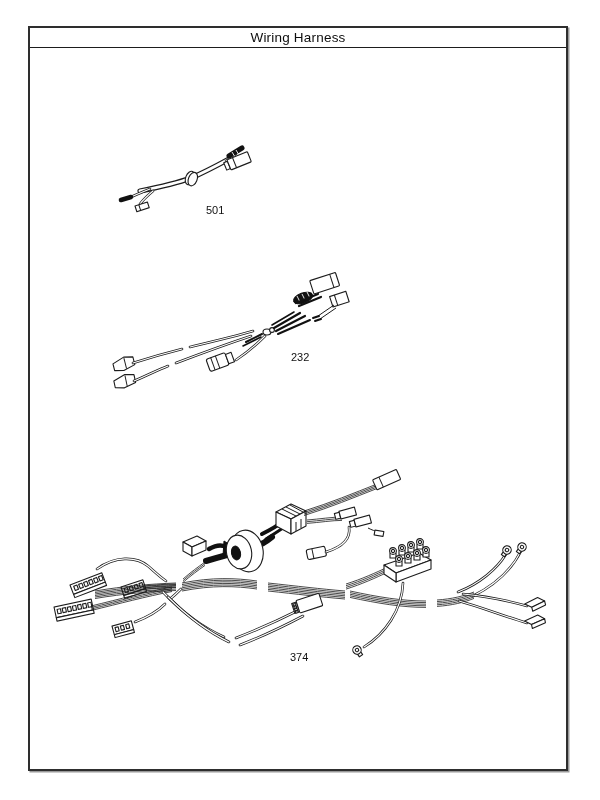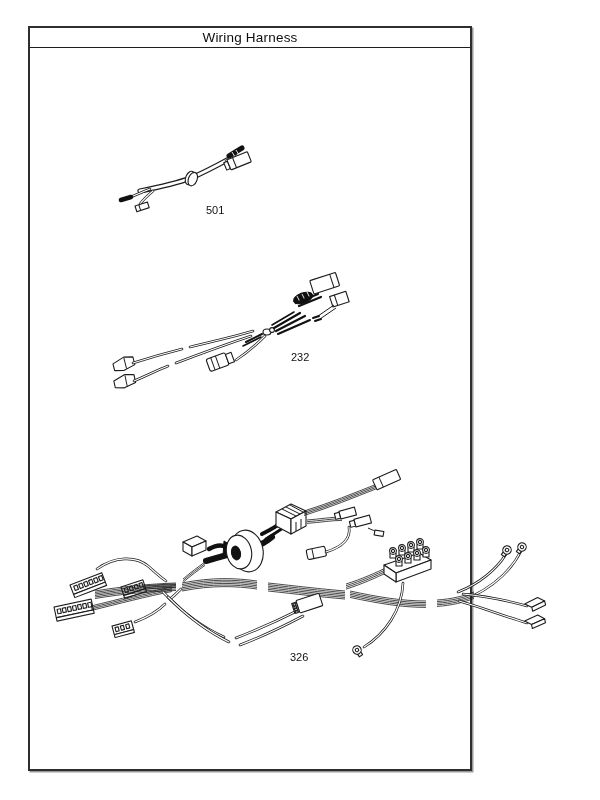--- a/index.html
+++ b/index.html
@@ -1,21 +1,21 @@
 <!DOCTYPE html>
 <html><head>
 <meta charset="utf-8">
 <style>
   html,body{margin:0;padding:0;}
   body{
     width:600px;height:800px;position:relative;background:#ffffff;
     font-family:"Liberation Sans",sans-serif;overflow:hidden;
   }
   .frame{
-    position:absolute;left:28px;top:26px;width:444px;height:745px;
+    position:absolute;left:28px;top:26px;width:540px;height:745px;
     border:2px solid #2e2e2e;box-sizing:border-box;
     box-shadow:1.5px 1.5px 0 #999;background:#fff;
   }
   .title-bar{
     height:19px;border-bottom:1.8px solid #1d1d1d;
     display:flex;align-items:center;justify-content:center;
     font-size:13.5px;color:#0d0d0d;letter-spacing:.2px;
   }
   svg.art{position:absolute;left:0;top:0;width:600px;height:800px;}
   .part-label{position:absolute;font-size:11px;color:#111;}
@@ -387,13 +387,13 @@
     </g>
     <g transform="translate(524,618) rotate(-12)">
       <polygon points="0,3 14,0 20,5 6,8" class="box"></polygon>
       <polygon points="6,8 20,5 20,9 6,12" class="box"></polygon>
     </g>
   </g>
 </svg>
 
 <div class="part-label lbl-501">501</div>
 <div class="part-label lbl-502">232</div>
-<div class="part-label lbl-503">326</div>
+<div class="part-label lbl-503">374</div>
 
 </body></html>

